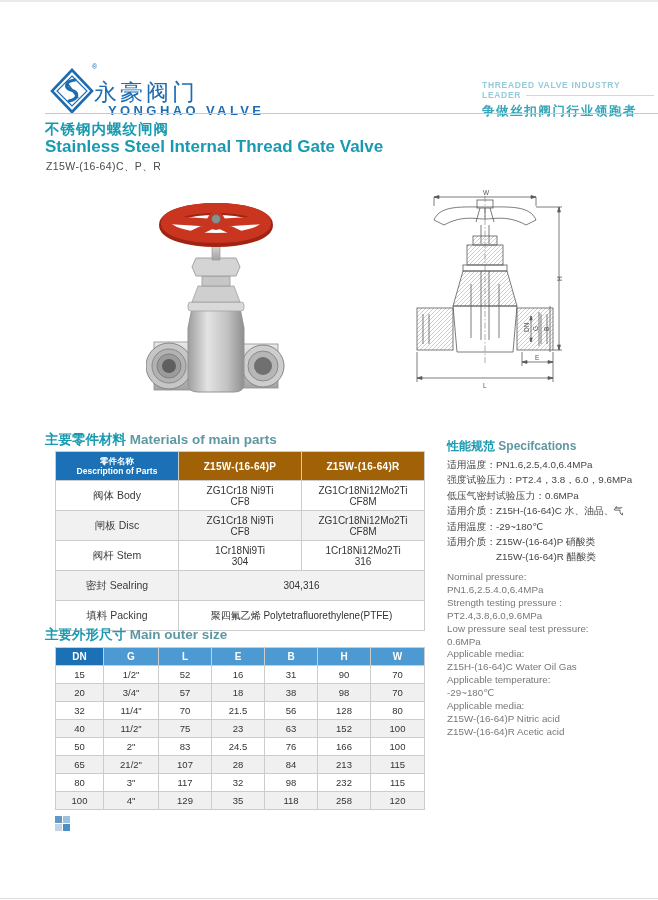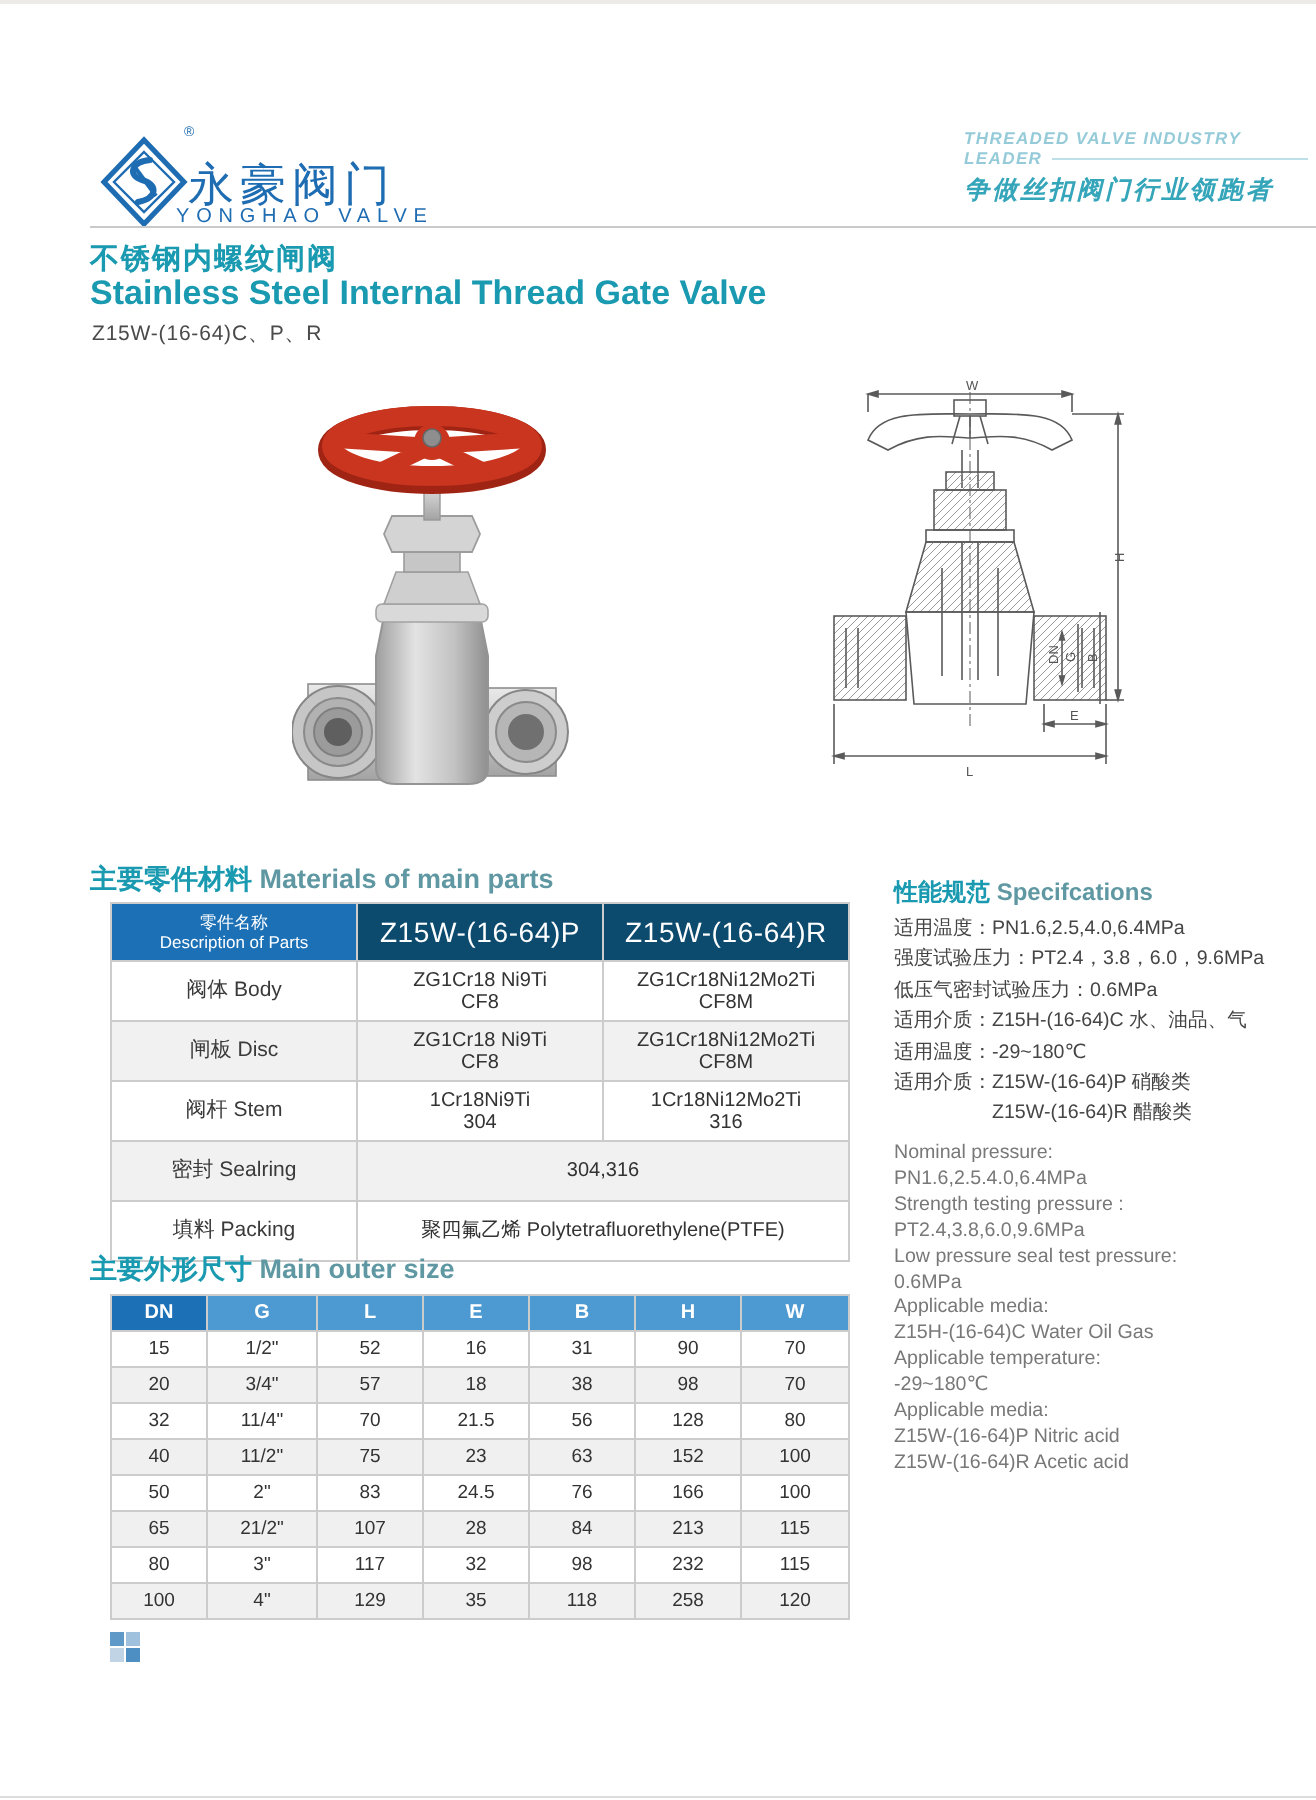--- a/index.html
+++ b/index.html
@@ -9,23 +9,23 @@
     -webkit-font-smoothing:antialiased;
   }
   .hairline-top { position:absolute; top:0; left:0; right:0; height:2px; background:#ecebe7; }
   .hairline-bottom { position:absolute; bottom:1px; left:0; right:0; height:1px; background:#dcdcda; }
 
   
   .logo-mark { position:absolute; left:50px; top:66px; }
   .registered { position:absolute; left:92px; top:63px; font-size:7px; color:#1e6cb2; }
   .brand-cn { position:absolute; left:94px; top:77px; font-size:23px; font-weight:normal;
               color:#1e6cb2; letter-spacing:3px; }
-  .brand-en { position:absolute; left:88px; top:103px; font-size:10px; font-weight:normal;
+  .brand-en { position:absolute; left:108px; top:103px; font-size:13px; font-weight:bold;
               color:#1e6cb2; letter-spacing:3.4px; }
-  .tagline { position:absolute; left:482px; top:64px; width:172px;font-style:italic; }
+  .tagline { position:absolute; left:482px; top:80px; width:172px; }
   .tagline-en { font-size:8.5px; font-weight:bold; color:#95cbd9; letter-spacing:0.7px; line-height:10px; }
   .leader-row { display:flex; align-items:center; gap:5px; }
   .leader-rule { flex:1; height:1px; background:#bcdfe8; }
   .tagline-cn { margin-top:3px; font-size:12.5px; font-weight:bold; color:#35a5ba; letter-spacing:1.6px; }
   .header-rule { position:absolute; left:45px; top:113px; right:0; height:1px; background:#c9c9c9; }
 
   
   .title-cn { position:absolute; left:45px; top:120px; font-size:14.5px; font-weight:bold;
               color:#1a9ab0; letter-spacing:1px; }
   .title-en { position:absolute; left:45px; top:137px; font-size:17px; font-weight:bold; color:#1a9ab0; }
@@ -41,23 +41,23 @@
   .sec-title .cn { color:#1a9ab0; }
   .sec-title .en { color:#5f98a2; }
   #materials-title { left:45px; top:431px; }
   #size-title      { left:45px; top:626px; }
   #specs-title     { left:447px; top:438px; font-size:12px; }
 
   
   table { border-collapse:collapse; table-layout:fixed; }
   .materials-table { position:absolute; left:55px; top:451px; width:369px; }
   .materials-table th, .materials-table td { border:1px solid #cccccc; text-align:center; }
-  .materials-table thead th { color:#fff; font-weight:normal; height:26px;margin-top:14px; }
+  .materials-table thead th { color:#fff; font-weight:bold; height:26px;margin-top:14px; }
   .materials-table thead th.first { background:#1b70b6; font-size:8.5px; line-height:10px; }
-  .materials-table thead th.modelcol { background:#0c4a6e; font-size:14px; letter-spacing:0.3px;
+  .materials-table thead th.modelcol { background:#a16207; font-size:10px; letter-spacing:0.3px;
                                        border-left:1px solid #e8f1f9; }
   .materials-table tbody td { height:27px; font-size:10px; color:#333; line-height:11px; background:#fff;margin-top:16px; }
   .materials-table tbody tr:nth-child(even) td { background:#f1f1f1; }
   .materials-table tbody td.part-cell { font-size:10.5px; color:#3a3a3a; }
 
   
   .specs-cn { position:absolute; left:447px; top:457px; width:208px; font-size:9.8px;
               color:#454545; line-height:15.4px; }
   .specs-cn .indent { padding-left:49px; }
   .specs-en { position:absolute; left:447px; top:571px; width:208px; font-size:9.8px;

